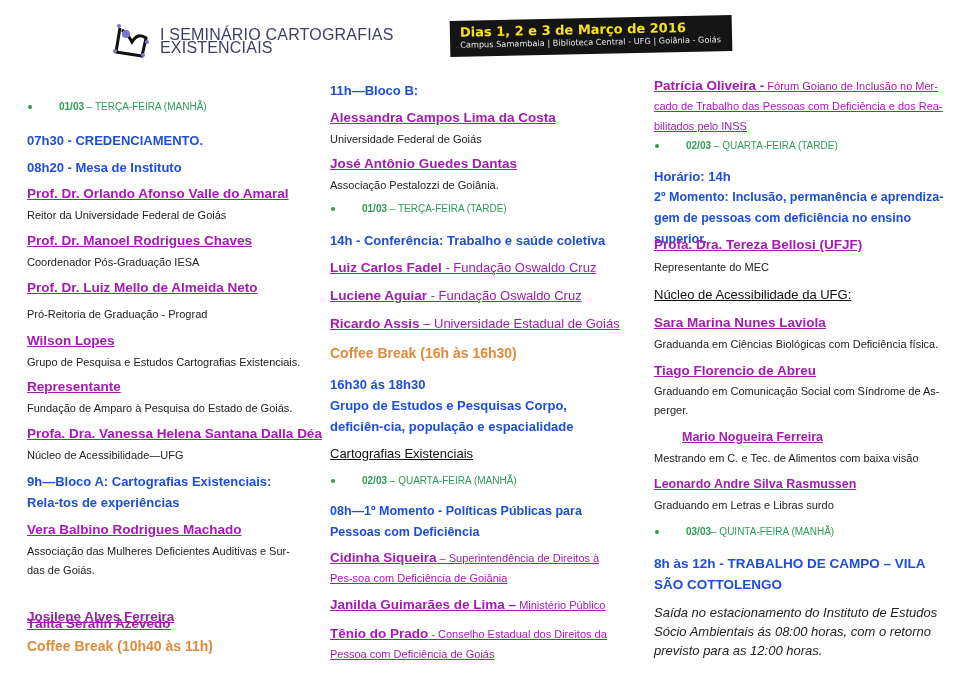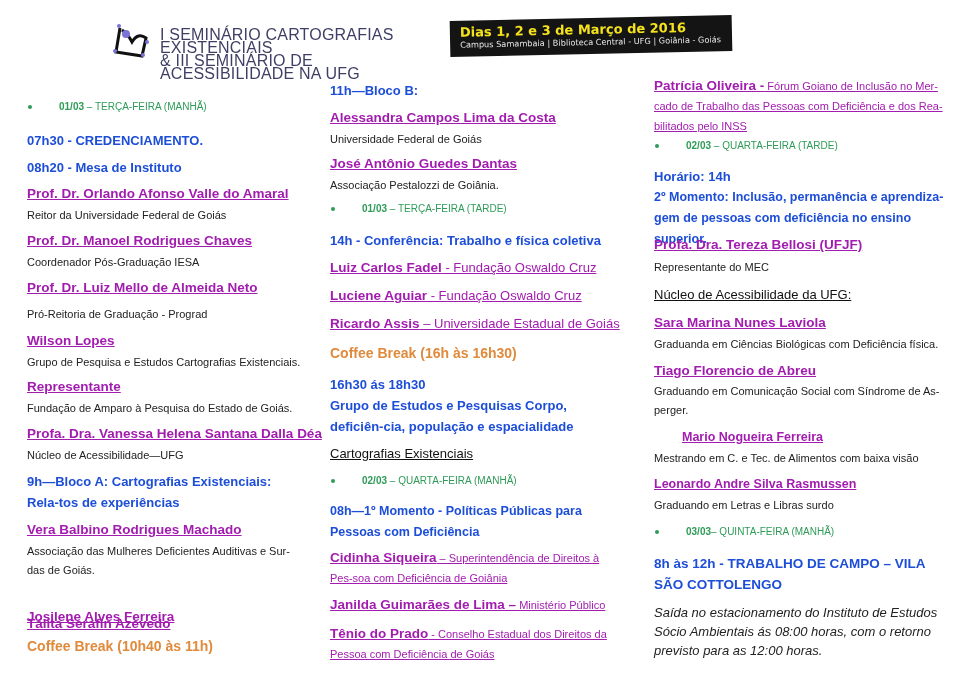--- a/index.html
+++ b/index.html
@@ -41,21 +41,20 @@
   <svg class="logo-mark" viewBox="0 0 44 40">
     <path d="M8 8 L4 32 L30 36 L34 18 Q26 12 20 22 Q16 14 10 10" fill="none" stroke="#111" stroke-width="3"></path>
     <circle cx="7" cy="6" r="2" fill="#7b72d6"></circle>
     <circle cx="14" cy="14" r="4" fill="#7b72d6"></circle>
     <circle cx="3" cy="31" r="2" fill="#7b72d6"></circle>
     <circle cx="31" cy="35" r="2" fill="#7b72d6"></circle>
     <circle cx="35" cy="22" r="2" fill="#7b72d6"></circle>
   </svg>
   <div class="logo-text">
     <div>I Seminário Cartografias Existenciais</div>
-    <div>&amp; III Seminário de Acessibilidade na UFG</div>
   </div>
 </div>
 <div class="date-banner">
   <div class="title">Dias 1, 2 e 3 de Março de 2016</div>
   <div class="sub">Campus Samambaia | Biblioteca Central - UFG | Goiânia - Goiás</div>
 </div>
 
 <div class="col col1">
   <div class="item day" style="top:101px;">
     <span class="bullet"></span><span class="date">01/03</span><span> – TERÇA-FEIRA (MANHÃ)</span>
@@ -84,21 +83,21 @@
 
 <div class="col col2">
   <div class="item sched" style="top:80px;">11h—Bloco B:</div>
   <div class="item name" style="top:110px;">Alessandra Campos Lima da Costa</div>
   <div class="item aff" style="top:130px;">Universidade Federal de Goiás</div>
   <div class="item name" style="top:156px;">José Antônio Guedes Dantas</div>
   <div class="item aff" style="top:176px;">Associação Pestalozzi de Goiânia.</div>
   <div class="item day" style="top:203px;">
     <span class="bullet"></span><span class="date">01/03</span><span> – TERÇA-FEIRA (TARDE)</span>
   </div>
-  <div class="item sched" style="top:230px;">14h - Conferência: Trabalho e física coletiva</div>
+  <div class="item sched" style="top:230px;">14h - Conferência: Trabalho e saúde coletiva</div>
   <div class="item name" style="top:260px;"><span>Luiz Carlos Fadel</span><span class="inline-aff"> -  Fundação Oswaldo Cruz</span></div>
   <div class="item name" style="top:288px;"><span>Luciene Aguiar</span><span class="inline-aff"> - Fundação Oswaldo Cruz</span></div>
   <div class="item name" style="top:316px;"><span>Ricardo Assis</span><span class="inline-aff"> – Universidade Estadual de Goiás</span></div>
   <div class="item coffee" style="top:345px;">Coffee Break (16h às 16h30)</div>
   <div class="item sched" style="top:374px;">16h30 ás 18h30</div>
   <div class="item sched" style="top:395px; width:292px;">Grupo de Estudos e Pesquisas Corpo, deficiên-cia, população e espacialidade</div>
   <div class="item underline" style="top:446px;">Cartografias Existenciais</div>
   <div class="item day" style="top:475px;">
     <span class="bullet"></span><span class="date">02/03</span><span> – QUARTA-FEIRA (MANHÃ)</span>
   </div>

